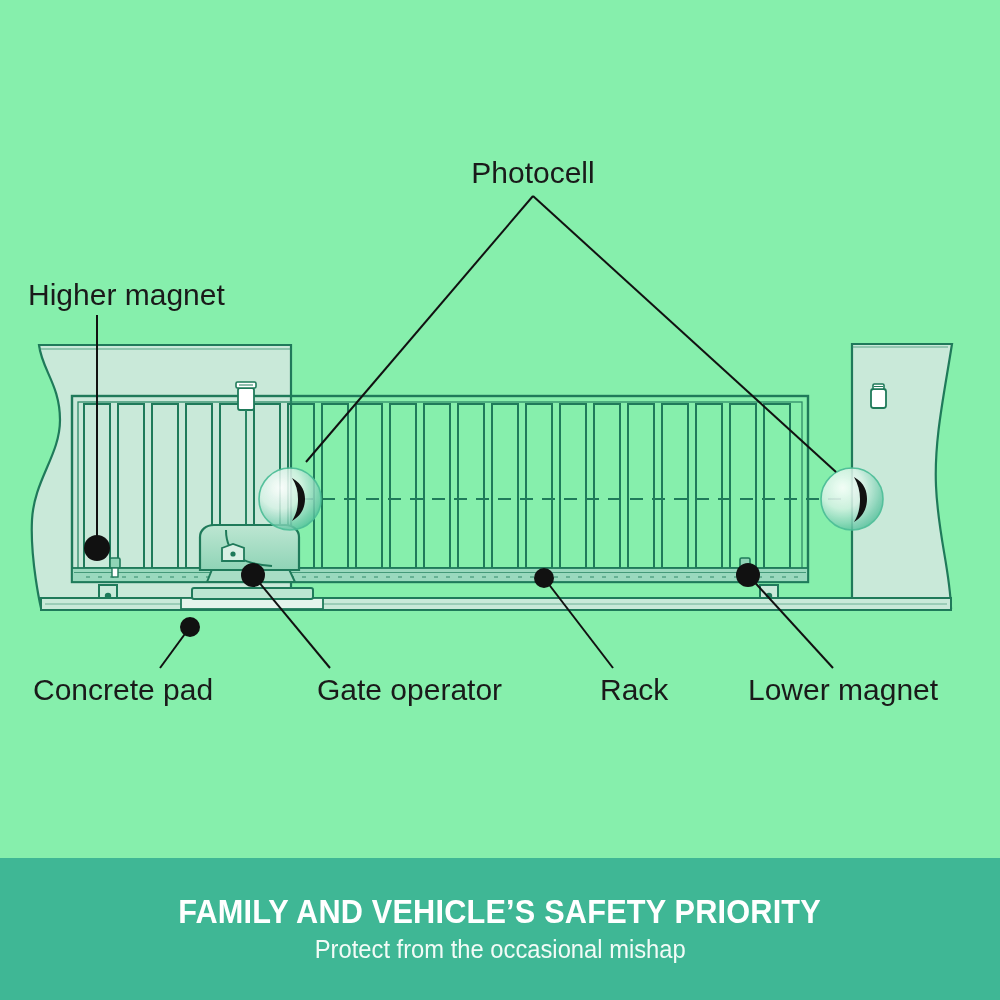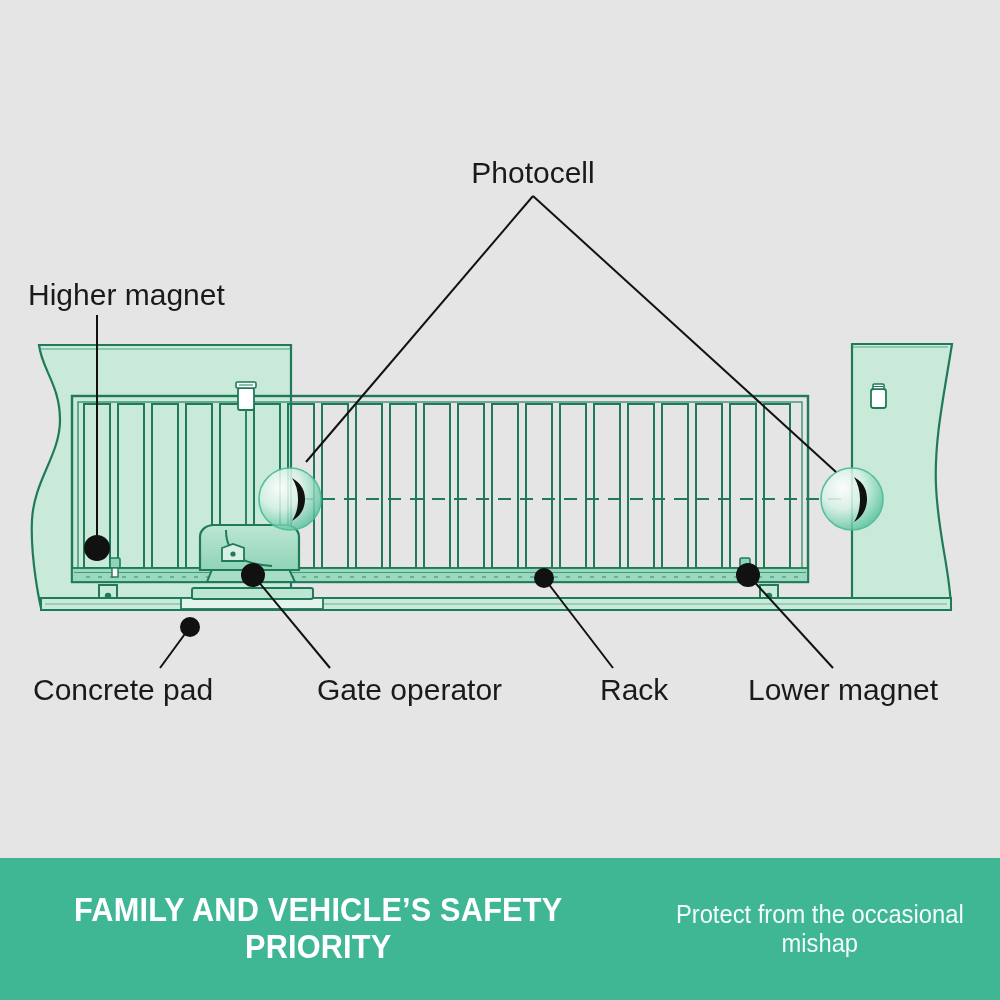--- a/index.html
+++ b/index.html
@@ -13,36 +13,37 @@
   }
   #page {
     position: relative;
     width: 1000px; height: 1000px;
     background: #ffffff;
   }
   #diagram-area {
     position: absolute;
     left: 0; top: 0;
     width: 1000px; height: 858px;
-    background: #e5e5e5;
+    background: #86efac;
   }
   #diagram-svg { display: block; width: 1000px; height: 858px; }
 
   .label-text {
     font-family: "Liberation Sans", sans-serif;
     font-size: 30px;
     fill: #1a1a1a;
   }
 
   #promo-banner {
     position: absolute;
     left: 0; top: 858px;
     width: 1000px; height: 142px;
     background: #3fb795;
     display: flex;
+    flex-direction: column;
     align-items: center;
     justify-content: center;
     gap: 4px;
   }
   #promo-headline {
     color: #ffffff;
     font-family: "Liberation Sans", sans-serif;
     font-weight: bold;
     font-size: 33px;
     letter-spacing: 0.2px;

